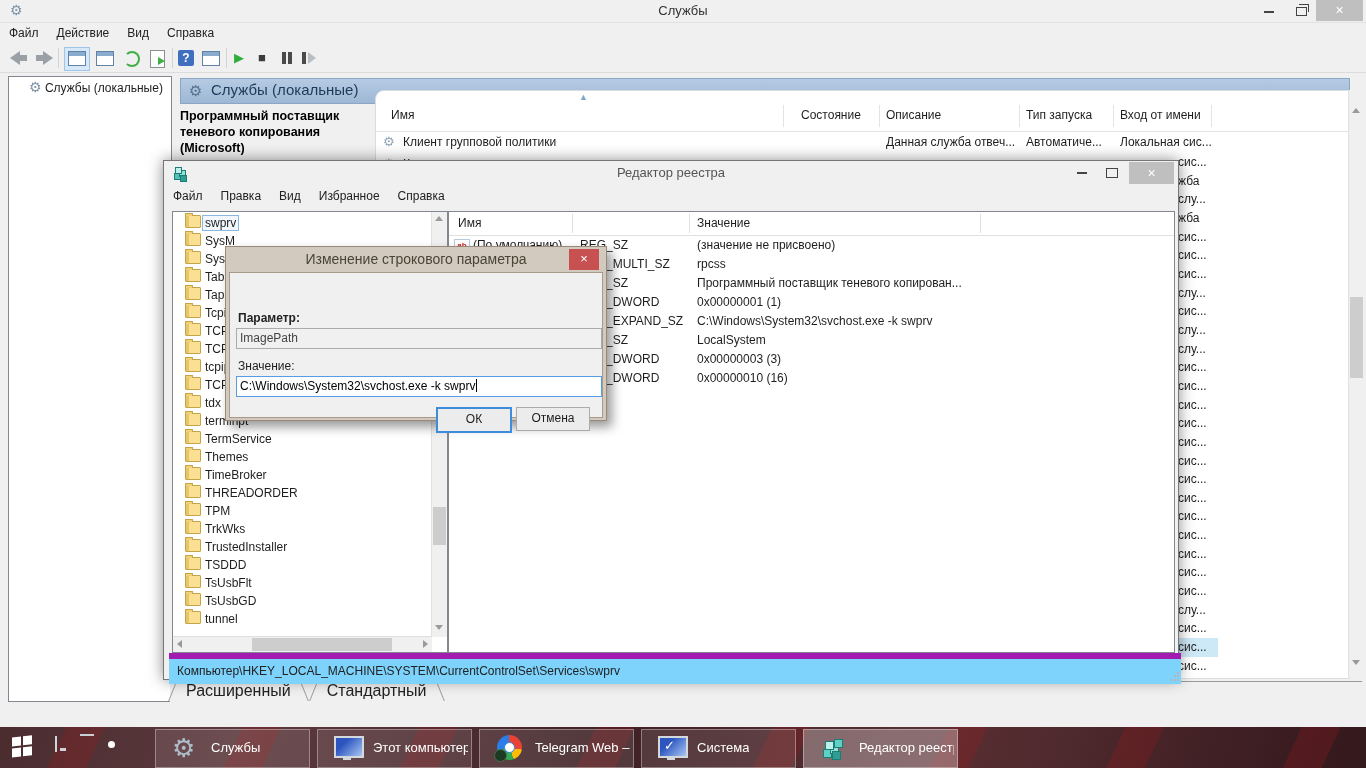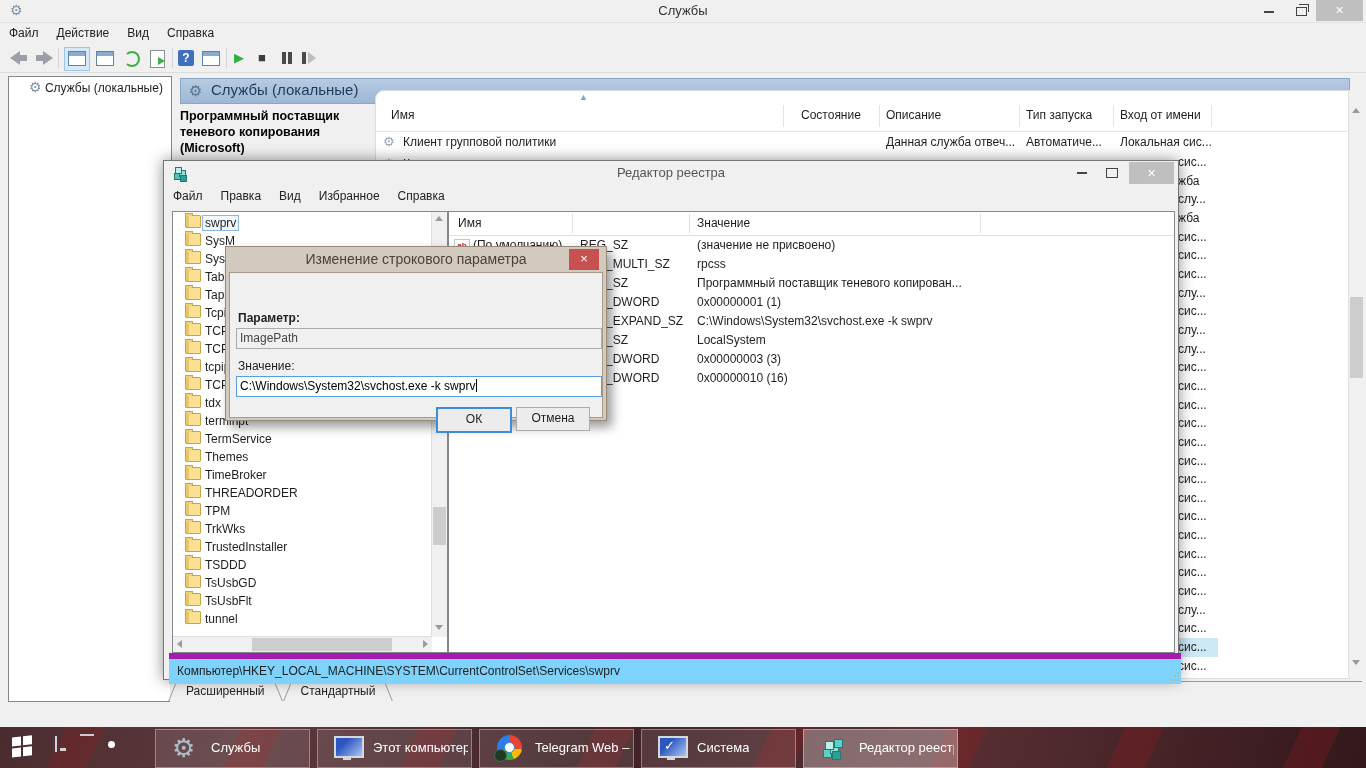--- a/index.html
+++ b/index.html
@@ -65,21 +65,21 @@
   
   #svc-vsb{left:1348px;top:90px;width:15px;height:587px;background:#f0f0f0;border-left:1px solid #e0e0e0;}
   .sb-tri-up{position:absolute;left:3px;width:0;height:0;border-left:4px solid transparent;border-right:4px solid transparent;border-bottom:5px solid #9a9a9a;}
   .sb-tri-down{position:absolute;left:3px;width:0;height:0;border-left:4px solid transparent;border-right:4px solid transparent;border-top:5px solid #9a9a9a;}
   .sb-tri-left{position:absolute;top:3px;width:0;height:0;border-top:4px solid transparent;border-bottom:4px solid transparent;border-right:5px solid #9a9a9a;}
   .sb-tri-right{position:absolute;top:3px;width:0;height:0;border-top:4px solid transparent;border-bottom:4px solid transparent;border-left:5px solid #9a9a9a;}
   #svc-vsb-thumb{position:absolute;left:1px;top:207px;width:13px;height:81px;background:#cdcdcd;}
 
   
   #svc-tabs{left:170px;top:681px;width:1192px;height:20px;border-top:1px solid #9a9a9a;background:#f0f0f0;}
-  .mmc-tab{position:relative;display:inline-block;height:19px;line-height:18px;padding:0 16px;margin-right:4px;font-size:12px;color:#222;}
+  .mmc-tab{position:relative;display:inline-block;height:19px;line-height:18px;padding:0 16px;margin-right:4px;font-size:16px;color:#222;}
   .mmc-tab::before{content:'';position:absolute;left:2px;top:0;height:100%;width:1px;background:#9a9a9a;transform:skewX(-22deg);}
   .mmc-tab::after{content:'';position:absolute;right:2px;top:0;height:100%;width:1px;background:#9a9a9a;transform:skewX(22deg);}
 
   
   #reg-win{left:163px;top:160px;width:1014px;height:518px;background:#f0f0f0;border:1px solid #767676;box-shadow:0 0 14px rgba(0,0,0,.45);z-index:10;}
   #reg-titlebar{left:0;top:0;width:100%;height:24px;background:#f0f0f0;}
   #reg-title{left:0;top:4px;width:100%;text-align:center;font-size:13px;color:#555;}
   .cubes{position:relative;width:16px;height:16px;}
   .cubes i{position:absolute;width:5px;height:5px;background:#54c2b9;border:1px solid #1d7d75;}
   #reg-menubar{left:0;top:25px;width:100%;height:21px;}
@@ -331,23 +331,23 @@
           <div class="tree-item" data-level="0" data-selected="false"><span class="folder"></span><span class="tlabel">THREADORDER</span></div>
 
           <div class="tree-item" data-level="0" data-selected="false"><span class="folder"></span><span class="tlabel">TPM</span></div>
 
           <div class="tree-item" data-level="0" data-selected="false"><span class="folder"></span><span class="tlabel">TrkWks</span></div>
 
           <div class="tree-item" data-level="0" data-selected="false"><span class="folder"></span><span class="tlabel">TrustedInstaller</span></div>
 
           <div class="tree-item" data-level="0" data-selected="false"><span class="folder"></span><span class="tlabel">TSDDD</span></div>
 
+          <div class="tree-item" data-level="0" data-selected="false"><span class="folder"></span><span class="tlabel">TsUsbFlt</span></div>
+
           <div class="tree-item" data-level="0" data-selected="false"><span class="folder"></span><span class="tlabel">TsUsbGD</span></div>
-
-          <div class="tree-item" data-level="0" data-selected="false"><span class="folder"></span><span class="tlabel">TsUsbFlt</span></div>
 
           <div class="tree-item" data-level="0" data-selected="false"><span class="folder"></span><span class="tlabel">tunnel</span></div>
         </div>
       <div id="reg-tree-vsb">
         <span class="sb-tri-up" style="top:4px;"></span>
         <div id="reg-tree-vsb-thumb"></div>
         <span class="sb-tri-down" style="top:413px;"></span>
       </div>
       <div id="reg-tree-hsb">
         <span class="sb-tri-left" style="left:4px;"></span>

